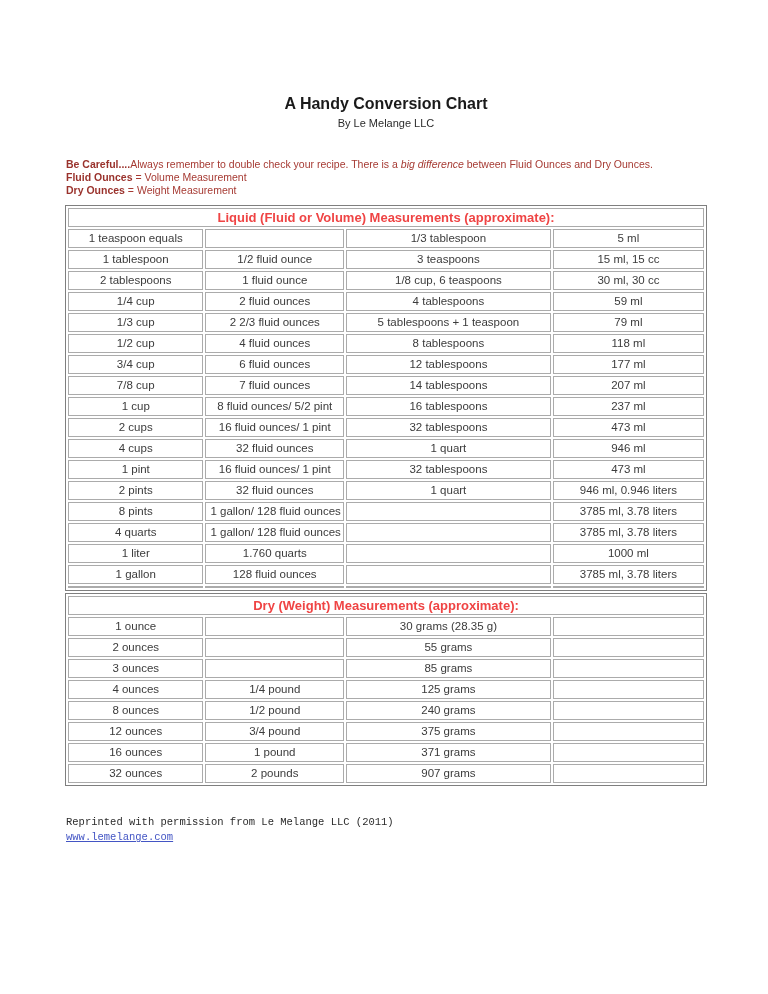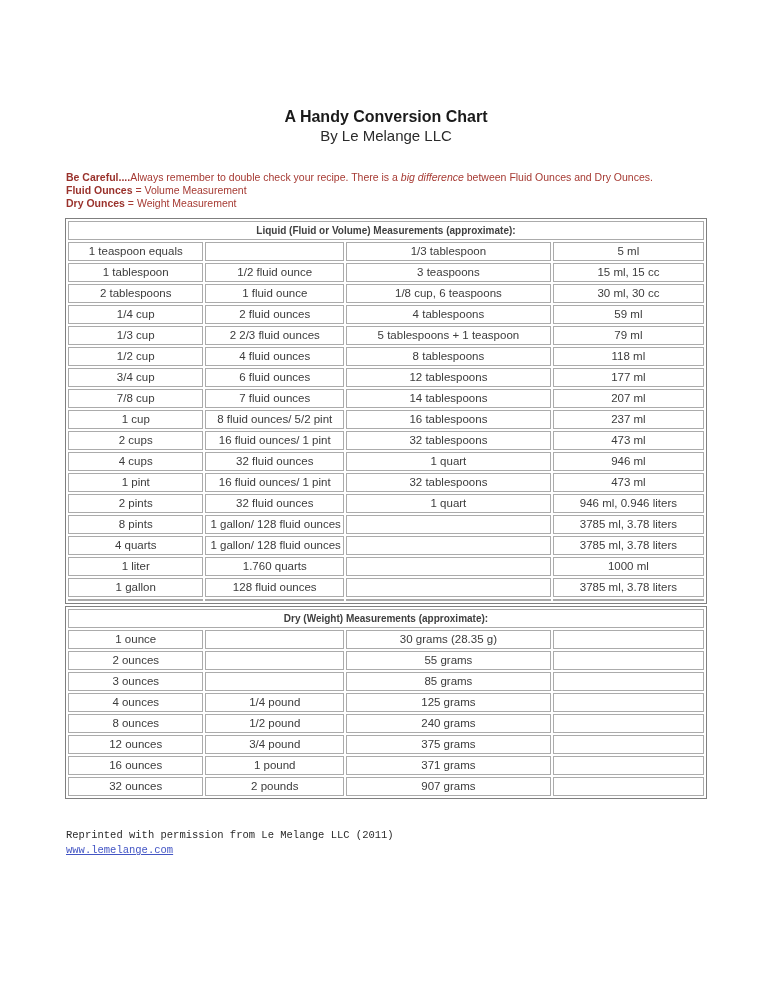--- a/index.html
+++ b/index.html
@@ -8,31 +8,31 @@
     width: 768px;
     height: 994px;
     font-family: "Liberation Sans", sans-serif;
     color: #2b2b2b;
     position: relative;
     overflow: hidden;
   }
   .page {
     width: 768px;
     height: 994px;
-    padding: 16px 61px 0 65px;
+    padding: 3px 61px 0 65px;
   }
   .doc-header { text-align: center; padding-top: 91px; }
   .doc-title {
     font-size: 16px;
     font-weight: bold;
     color: #1a1a1a;
     line-height: 20px;
   }
   .doc-subtitle {
-    font-size: 15px;
+    font-size: 11px;
     color: #2b2b2b;
     line-height: 14px;
     margin-top: 2px;
   }
   .warning {
     margin-top: 28px;
     padding-left: 1px;
     font-size: 10.5px;
     line-height: 12.4px;
     color: #a63a33;
@@ -57,22 +57,22 @@
     font-size: 11.5px;
     color: #3b3b3b;
     height: 16px;
     padding: 1px 4px;
     line-height: 15px;
     overflow: hidden;
     white-space: nowrap;
   }
   .conv-table td.thead {
     font-weight: bold;
-    color: #404040;
-    font-size: 10px;
+    color: #ef4444;
+    font-size: 13px;
   }
   .conv-table tr.thin-row td {
     height: 2px;
     padding: 0;
     line-height: 2px;
     font-size: 2px;
   }
   .doc-footer {
     margin-top: 29px;
     padding-left: 1px;

